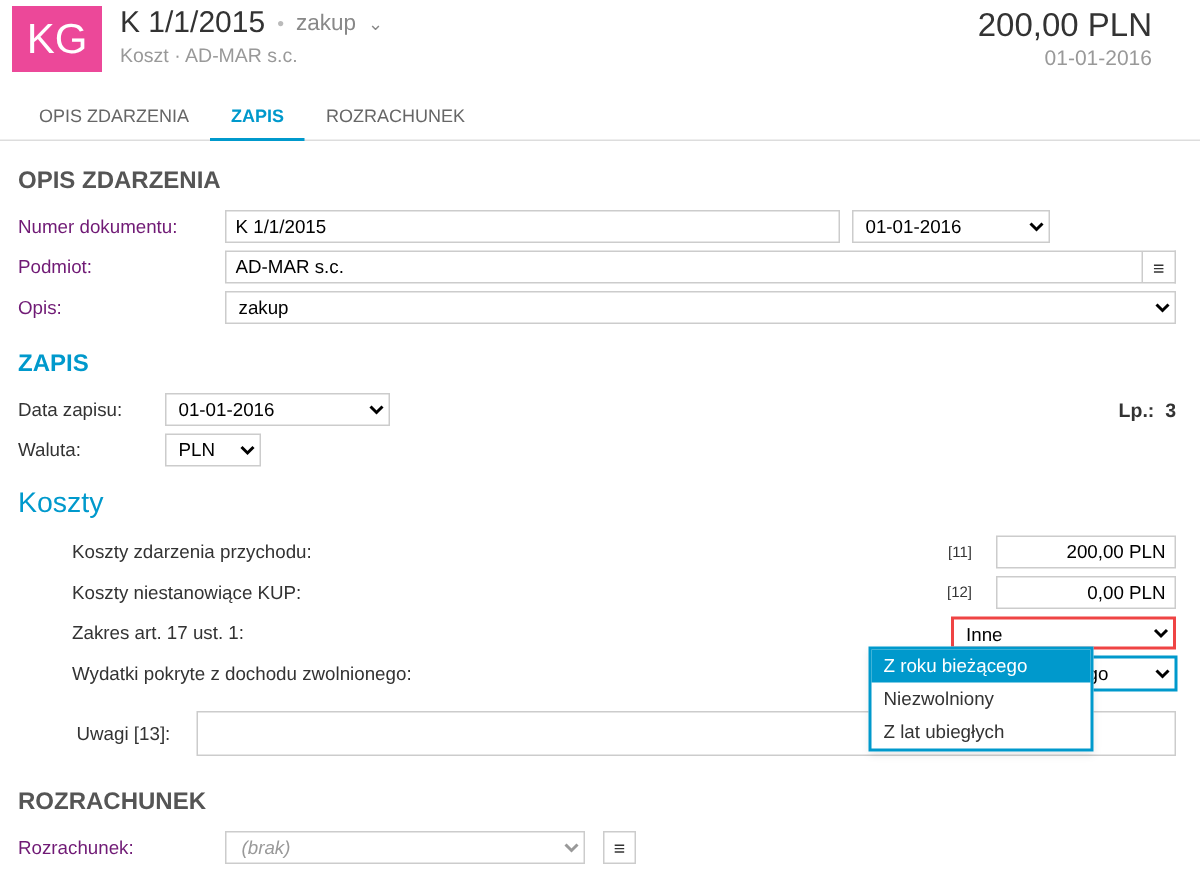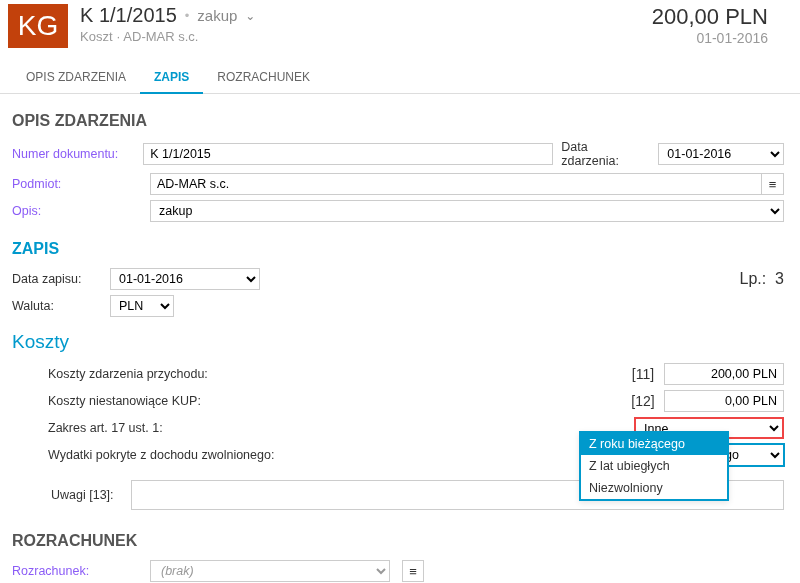--- a/index.html
+++ b/index.html
@@ -1,55 +1,55 @@
 <!DOCTYPE html>
 <html><head>
   <meta charset="utf-8">
   <style>
     * { box-sizing: border-box; margin: 0; padding: 0; font-family: "Segoe UI", Tahoma, sans-serif; }
     body { width: 800px; height: 583px; background: #fff; font-size: 13px; color: #333; overflow: hidden; position: relative; }
     .header { display: flex; align-items: flex-start; padding: 4px 8px; gap: 12px; }
-    .header-badge { background: #c2410c; color: #fff; font-size: 28px; font-weight: 300; width: 60px; height: 44px; display: flex; align-items: center; justify-content: center; }
+    .header-badge { background: #ec4899; color: #fff; font-size: 28px; font-weight: 300; width: 60px; height: 44px; display: flex; align-items: center; justify-content: center; }
     .header-left { flex: 1; }
     .header-title-row { display: flex; align-items: center; gap: 8px; }
     .header-title { font-size: 20px; color: #333; font-weight: 400; }
     .header-dot { color: #bbb; }
     .header-type { color: #888; font-size: 15px; }
     .header-chevron { color: #888; font-size: 12px; }
     .header-subtitle { color: #999; font-size: 13px; margin-top: 2px; }
     .header-right { text-align: right; padding-right: 24px; }
     .header-amount { font-size: 22px; color: #333; }
     .header-date { color: #999; font-size: 14px; }
     .tabs { display: flex; border-bottom: 1px solid #ddd; padding-left: 12px; margin-top: 10px; }
     .tab { padding: 8px 14px; font-size: 12px; color: #666; cursor: pointer; }
     .tab.active { color: #0099cc; font-weight: 600; border-bottom: 2px solid #0099cc; margin-bottom: -1px; }
     .content { padding: 12px 16px 12px 12px; position: relative; height: 505px; overflow-y: auto; }
     .content::-webkit-scrollbar { width: 10px; }
     .content::-webkit-scrollbar-thumb { background: #ccc; border-radius: 2px; }
     .section-header { font-size: 16px; font-weight: 600; color: #555; margin: 6px 0 10px 0; }
     .section-header.blue { color: #0099cc; font-size: 16px; margin-top: 18px; }
     .sub-header { color: #0099cc; font-size: 19px; margin: 14px 0 10px 0; }
     .row { display: flex; align-items: center; margin-bottom: 5px; gap: 8px; }
-    .label { width: 130px; font-size: 12.5px; color: #8b5cf6; }
+    .label { width: 130px; font-size: 12.5px; color: #701a75; }
     .label-sm { width: 90px; font-size: 12.5px; color: #333; }
     .input { flex: 1; border: 1px solid #ccc; padding: 3px 6px; font-size: 12.5px; background: #fff; height: 22px; }
     .select, select { border: 1px solid #ccc; padding: 2px 4px; font-size: 12.5px; background: #fff; height: 22px; }
     .input-group { display: flex; flex: 1; }
     .menu-btn { width: 22px; height: 22px; border: 1px solid #ccc; border-left: none; background: #fff; display: flex; align-items: center; justify-content: center; cursor: pointer; font-size: 13px; }
     .right-label { font-size: 12.5px; margin-left: auto; margin-right: 6px; }
     .amount-input { width: 120px; text-align: right; border: 1px solid #ccc; padding: 3px 6px; font-size: 12.5px; height: 22px; }
     .cost-row { display: flex; align-items: center; margin-bottom: 5px; padding-left: 36px; }
     .cost-label { flex: 1; font-size: 12.5px; }
-    .cost-code { font-size: 14px; width: 34px; text-align: center; margin-right: 4px; }
+    .cost-code { font-size: 10px; width: 34px; text-align: right; margin-right: 16px; }
     .cost-select { width: 150px; border: 2px solid #ef4444; padding: 2px 4px; font-size: 12.5px; height: 22px; }
     .cost-select.open { border: 1px solid #0099cc; outline: 1px solid #0099cc; }
     .dropdown { position: absolute; border: 2px solid #0099cc; background: #fff; width: 150px; z-index: 10; box-shadow: 0 2px 6px rgba(0,0,0,0.1); }
     .dropdown-item { padding: 4px 8px; font-size: 12.5px; cursor: pointer; }
     .dropdown-item.selected { background: #0099cc; color: #fff; }
-    .lp-right { margin-left: auto; font-size: 16px; }
+    .lp-right { margin-left: auto; font-size: 13px; font-weight: bold; }
     .uwagi-label { width: 72px; font-size: 12.5px; padding-left: 0; margin-left: 39px; }
     .uwagi-input { flex: 1; border: 1px solid #ccc; padding: 6px; height: 30px; }
     .rozr-select { width: 240px; border: 1px solid #ccc; padding: 2px 6px; font-size: 12.5px; height: 22px; color: #999; font-style: italic; }
   </style>
 </head>
 <body>
 
 <div class="header">
   <div class="header-badge">KG</div>
   <div class="header-left">
@@ -75,21 +75,20 @@
   <div class="tab">ROZRACHUNEK</div>
 </div>
 
 <div class="content">
 
   <div class="section-header">OPIS ZDARZENIA</div>
 
   <div class="row">
     <div class="label">Numer dokumentu:</div>
     <input class="input" style="flex: 0 0 410px;" value="K 1/1/2015">
-    <div class="right-label">Data zdarzenia:</div>
     <select class="select" style="width:132px">
       <option>01-01-2016</option>
     </select>
   </div>
 
   <div class="row">
     <div class="label">Podmiot:</div>
     <div class="input-group">
       <input class="input" value="AD-MAR s.c." style="">
       <div class="menu-btn">
@@ -147,22 +146,22 @@
 
   <div class="cost-row" style="position:relative">
     <div class="cost-label">Wydatki pokryte z dochodu zwolnionego:</div>
     <select class="cost-select open">
       <option>Z roku bieżącego</option>
     </select>
   </div>
 
   <div class="dropdown" style="left:579px; top:337px;">
     <div class="dropdown-item selected">Z roku bieżącego</div>
+    <div class="dropdown-item">Niezwolniony</div>
     <div class="dropdown-item">Z lat ubiegłych</div>
-    <div class="dropdown-item">Niezwolniony</div>
   </div>
 
   <div class="row" style="margin-top:14px">
     <div class="uwagi-label">Uwagi [13]:</div>
     <input class="uwagi-input" value="" style="">
   </div>
 
   <div class="section-header" style="margin-top:22px">ROZRACHUNEK</div>
 
   <div class="row">

